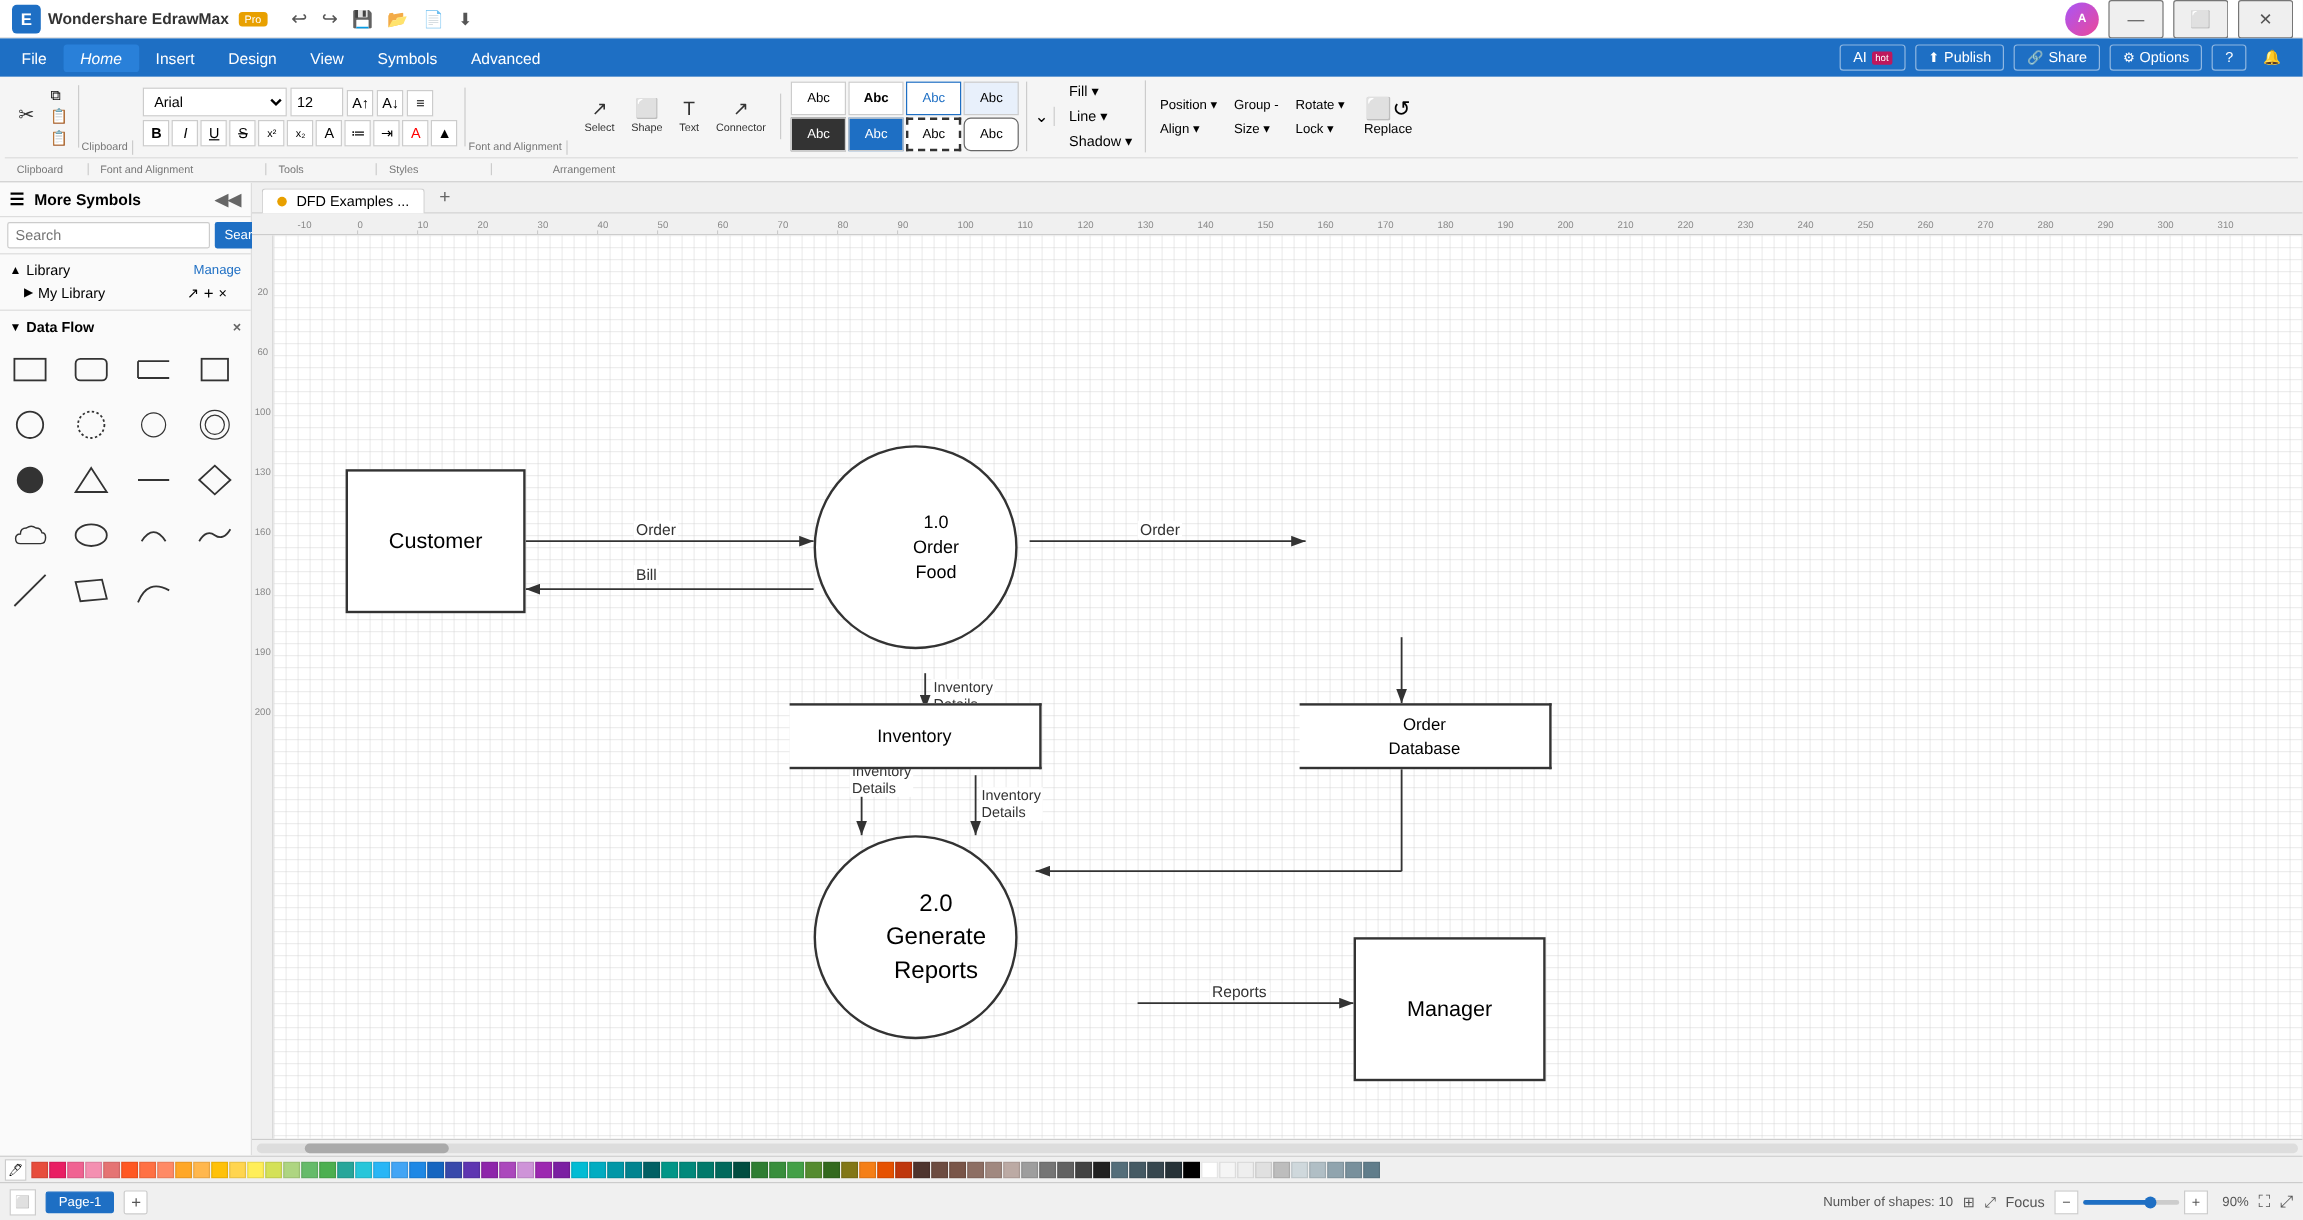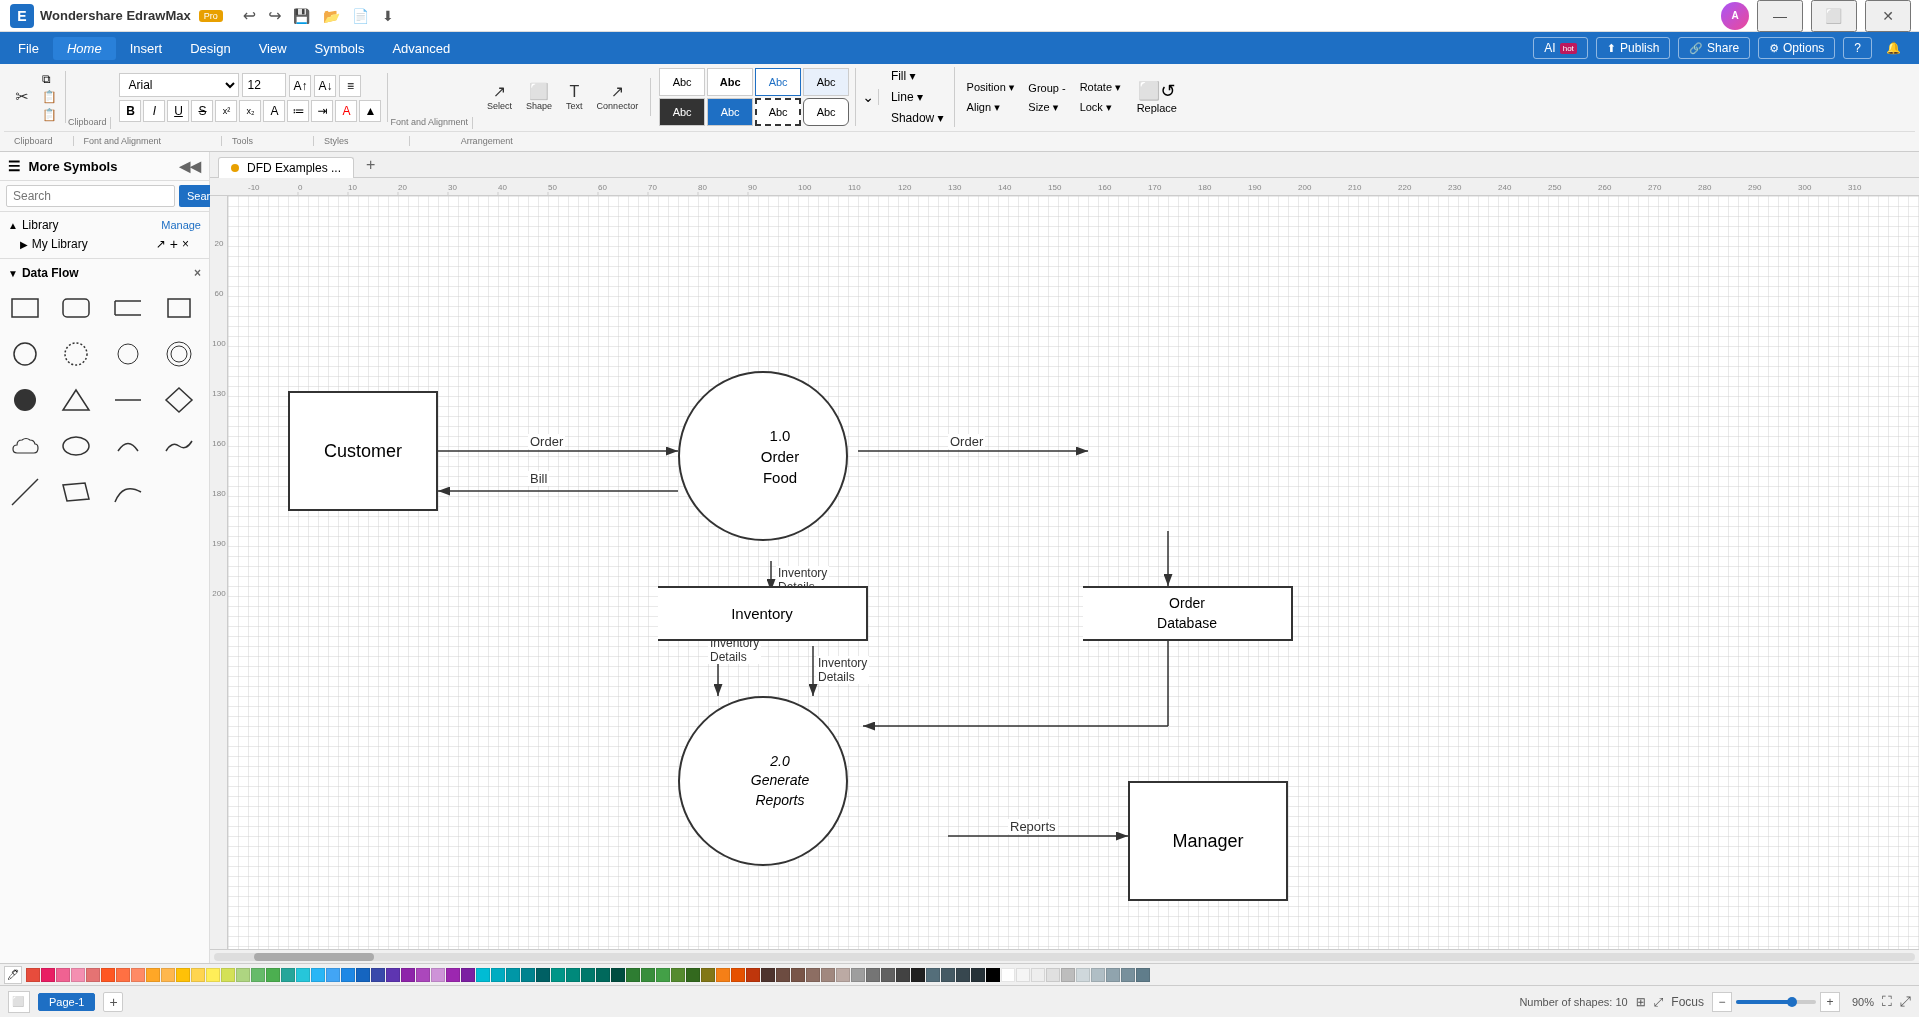--- a/index.html
+++ b/index.html
@@ -718,21 +718,21 @@
 
 
         <div style="position:absolute;left:430px;top:390px;width:210px;height:55px;background:white;border-top:2px solid #333;border-bottom:2px solid #333;border-right:2px solid #333;display:flex;align-items:center;justify-content:center;font-size:15px;font-weight:500;">
           Inventory
         </div>
 
         <div style="position:absolute;left:855px;top:390px;width:210px;height:55px;background:white;border-top:2px solid #333;border-bottom:2px solid #333;border-right:2px solid #333;display:flex;align-items:center;justify-content:center;font-size:14px;font-weight:500;text-align:center;line-height:1.4;">
           Order<br>Database
         </div>
 
-        <div class="dfd-element dfd-circle" style="left:450px;top:500px;width:170px;height:170px;border:2px solid #333;border-radius:50%;background:white;display:flex;align-items:center;justify-content:center;text-align:center;font-size:14px;line-height:1.4;font-style:italic;">
+        <div class="dfd-element dfd-circle" style="left:450px;top:500px;width:170px;height:170px;border:2px solid #333;border-radius:50%;background:white;display:flex;align-items:center;justify-content:center;text-align:center;font-size:20px;line-height:1.4;">
           2.0<br>Generate<br>Reports
         </div>
 
         <div class="dfd-element dfd-rect" style="left:900px;top:585px;width:160px;height:120px;font-size:18px;font-weight:500;border:2px solid #333;background:white;display:flex;align-items:center;justify-content:center;">
           Manager
         </div>
 
       </div>
     </div>
 

